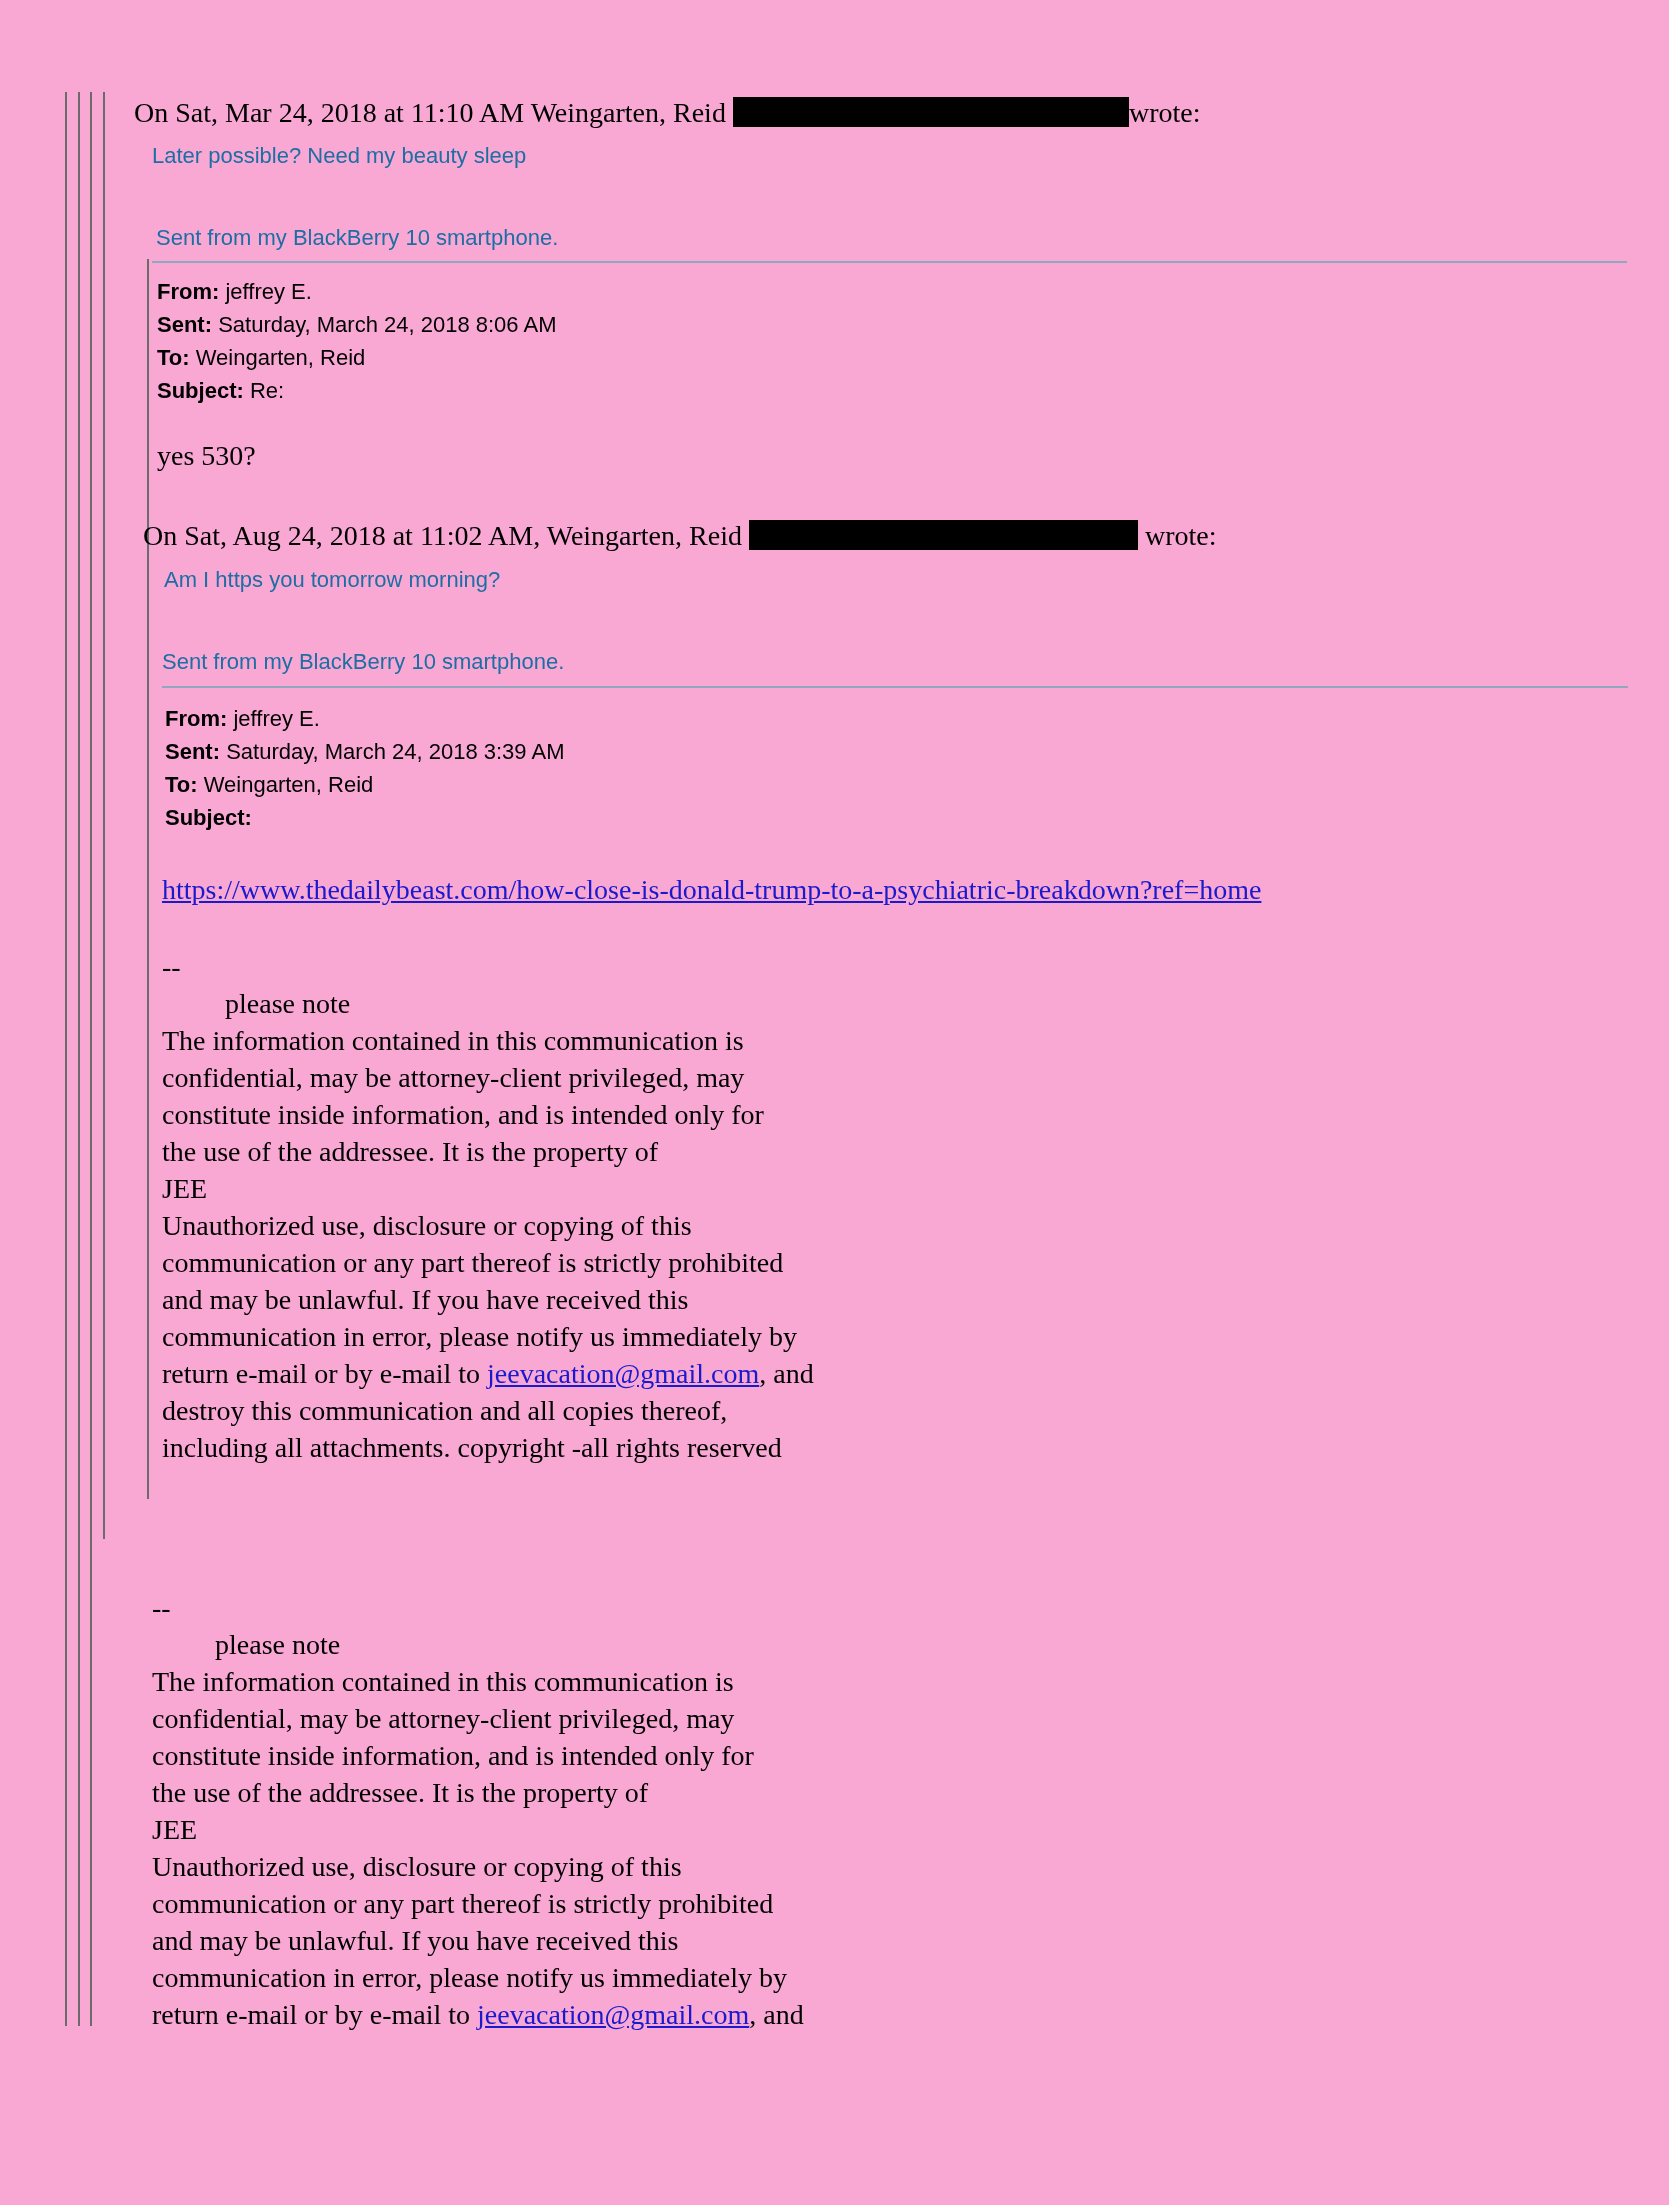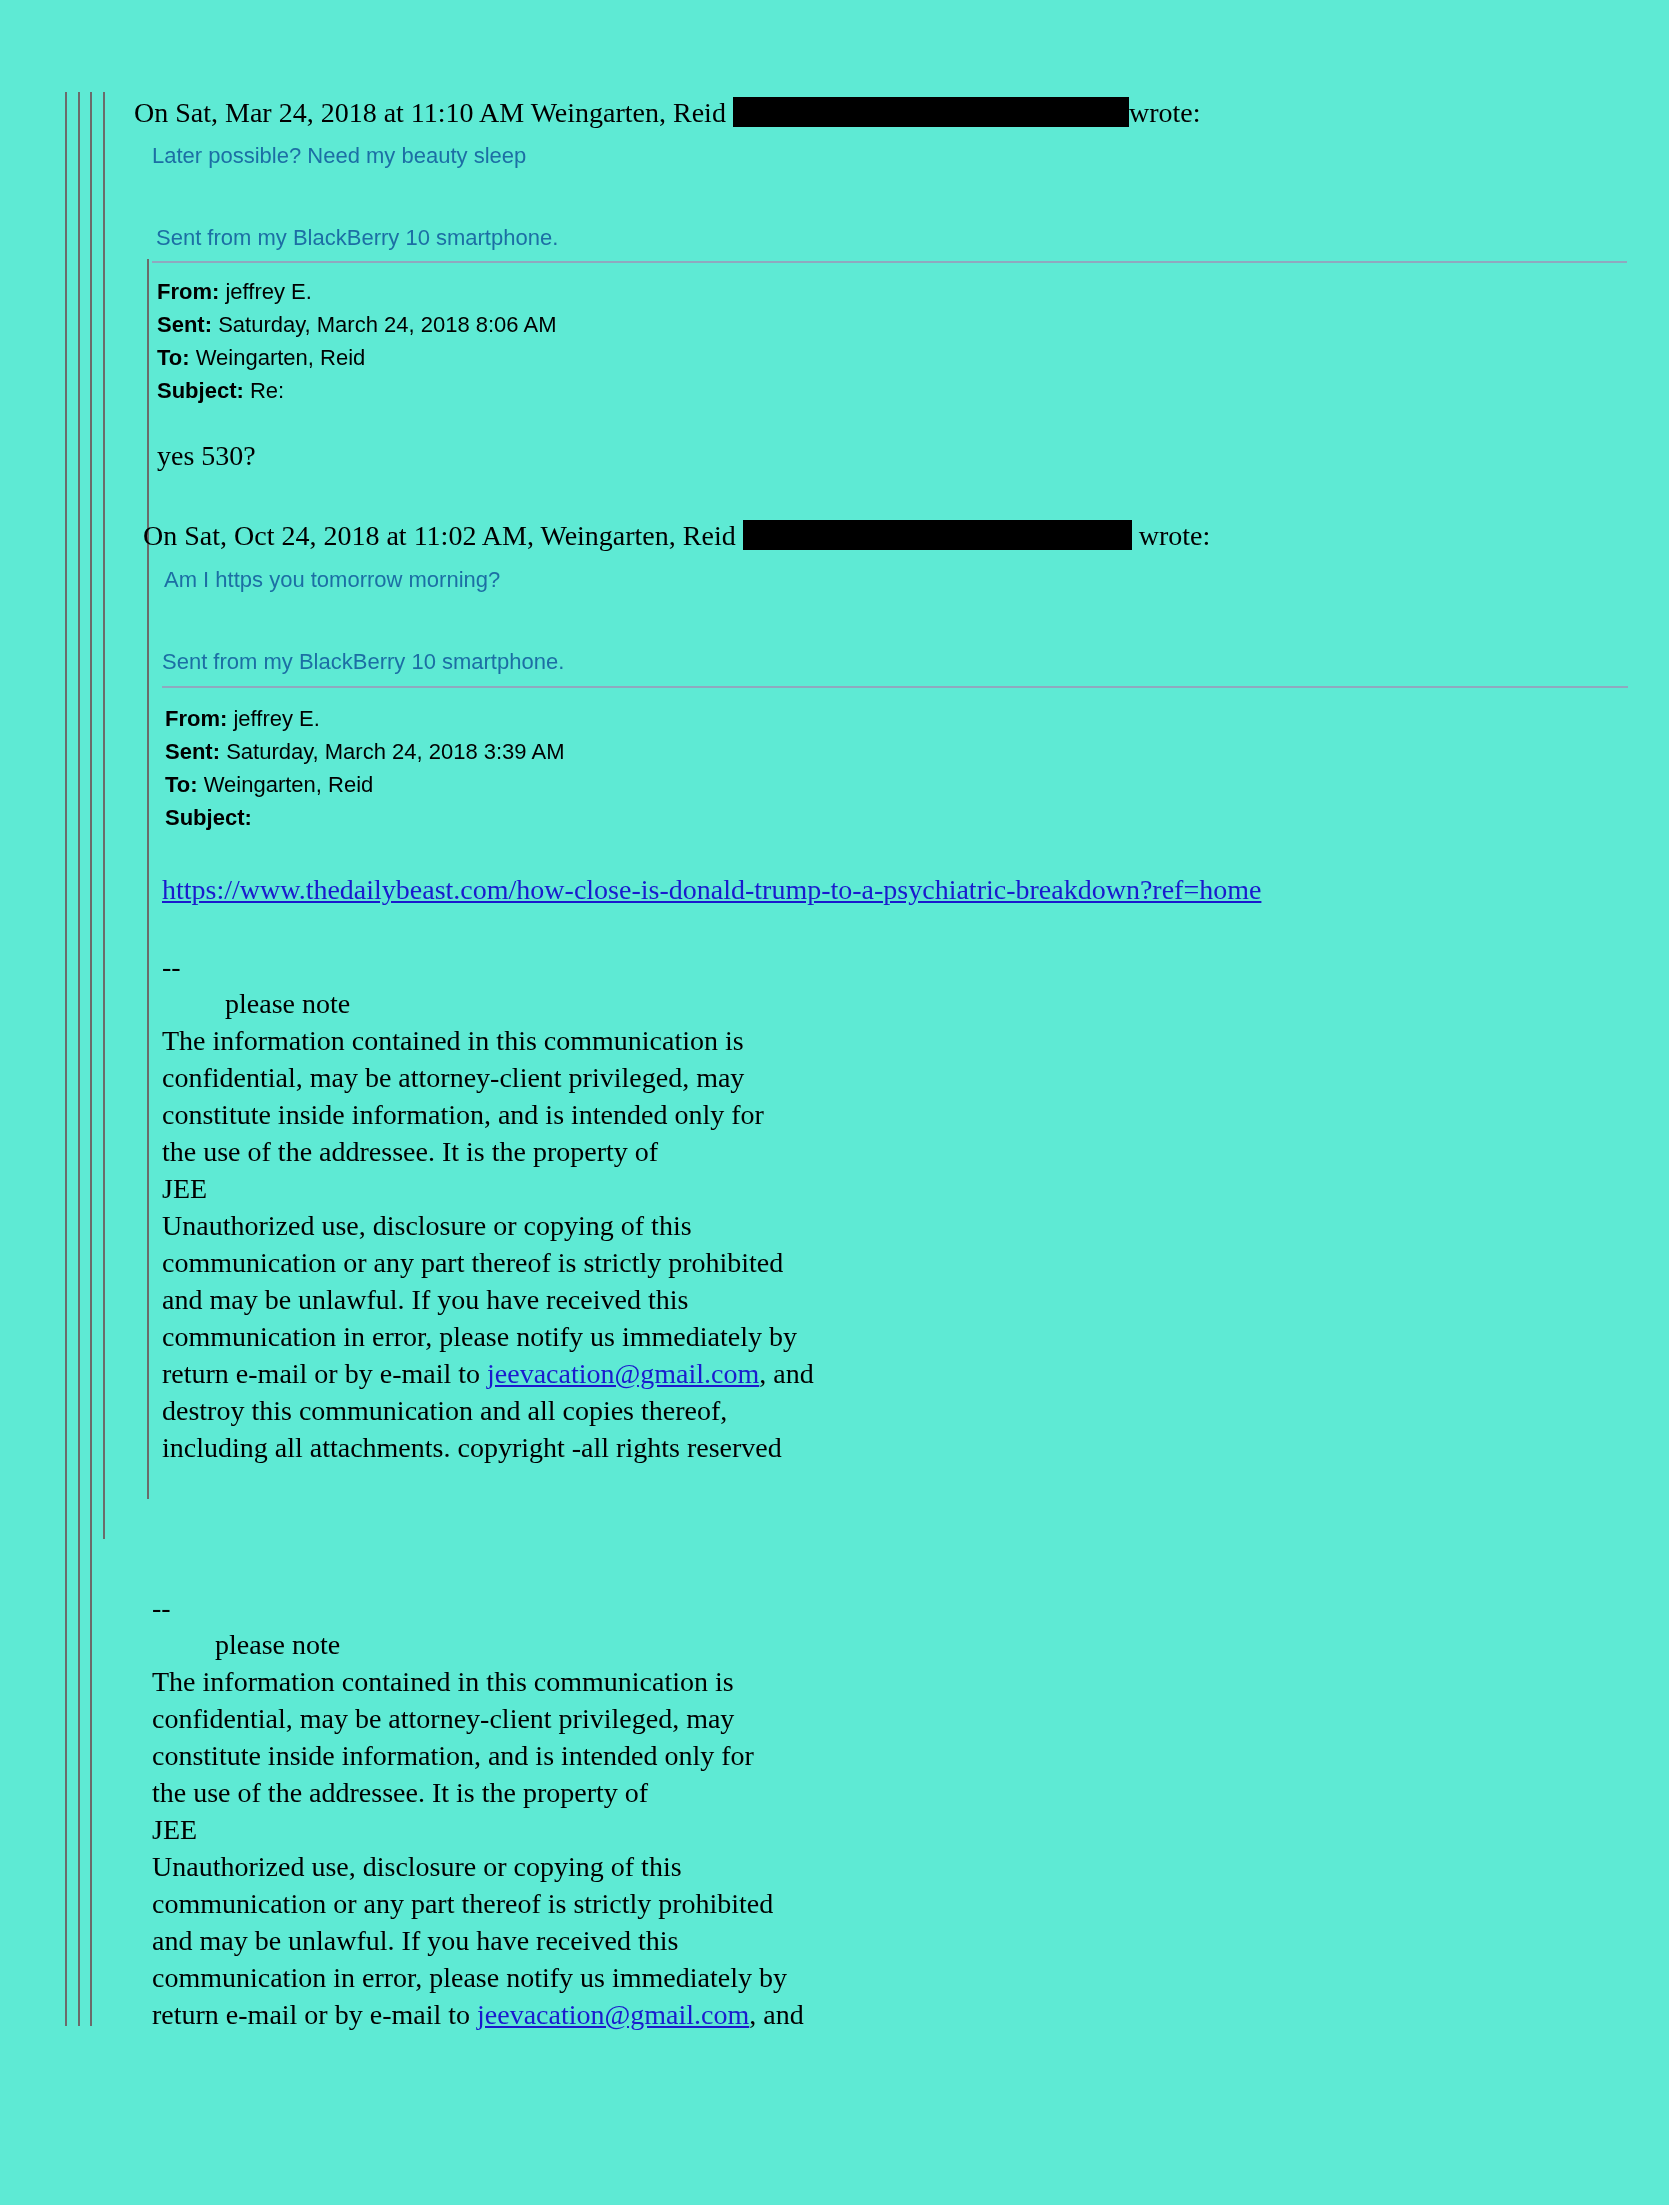--- a/index.html
+++ b/index.html
@@ -1,21 +1,21 @@
 <!DOCTYPE html>
 <html style="font-size:10.5px"><head>
 <meta charset="utf-8">
 <style>
   * { margin: 0; padding: 0; box-sizing: border-box; }
   html, body { background: #ffffff; }
   .page {
     position: relative;
     width: 1669px;
     height: 2205px;
-    background: #5eead4;
+    background: #f9a8d4;
     color: #000000;
     overflow: hidden;
     font-family: "Liberation Serif", serif;
   }
   .abs { position: absolute; }
   .serif { font-family: "Liberation Serif", serif; font-size: 28px; line-height: 37px; }
   .sans  { font-family: "Liberation Sans", sans-serif; font-size: 22px; line-height: 33px; }
   .blue  { color: #1c6ea4; }
   .qline { position: absolute; width: 2px; background: #6b6b6b; }
   .redact {
@@ -55,21 +55,21 @@
   <div class="abs sans" style="left:157px;top:275px">
     <div class="hdr-line"><b>From:</b> <span>jeffrey E.</span></div>
     <div class="hdr-line"><b>Sent:</b> <span>Saturday, March 24, 2018 8:06 AM</span></div>
     <div class="hdr-line"><b>To:</b> <span>Weingarten, Reid</span></div>
     <div class="hdr-line"><b>Subject:</b> <span>Re:</span></div>
   </div>
 
   <div class="abs serif" style="left:157px;top:437px">yes 530?</div>
 
   <div class="abs serif" style="left:143px;top:517px">
-    <span>On Sat, Oct 24, 2018 at 11:02 AM, Weingarten, Reid</span>
+    <span>On Sat, Aug 24, 2018 at 11:02 AM, Weingarten, Reid</span>
     <span class="redact" style="width:389px"></span>
     <span>wrote:</span>
   </div>
 
   <div class="abs sans blue" style="left:164px;top:563px">Am I https you tomorrow morning?</div>
 
   <div class="abs sans blue" style="left:162px;top:645px">Sent from my BlackBerry 10 smartphone.</div>
 
   <div class="hr" style="left:162px;top:686px;width:1466px"></div>
 

